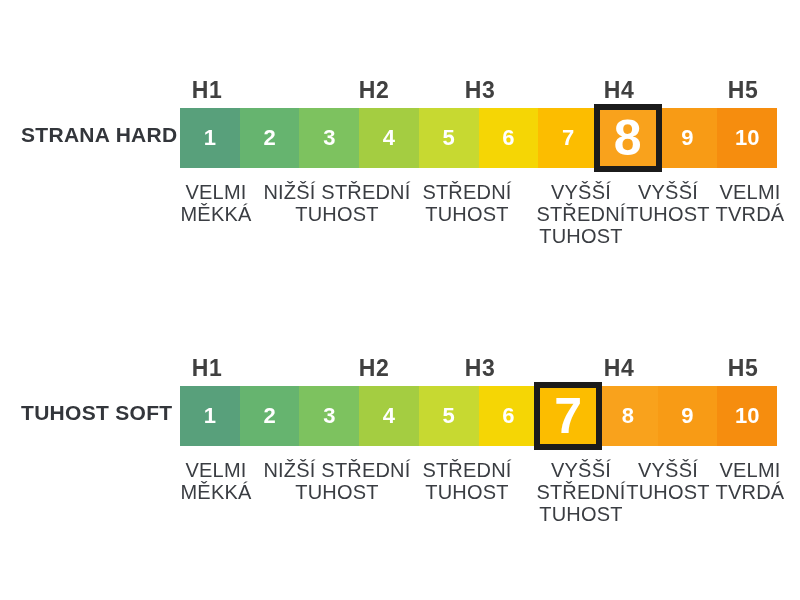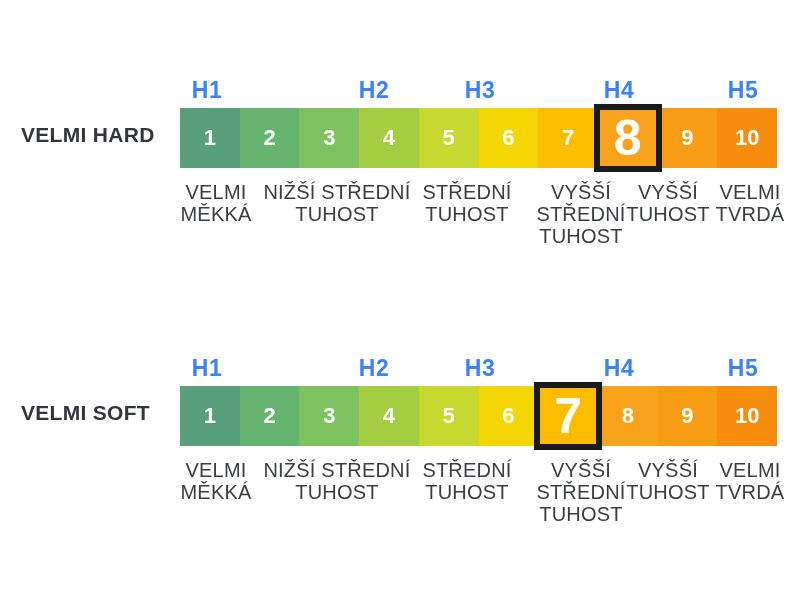--- a/index.html
+++ b/index.html
@@ -6,21 +6,21 @@
   body { width:800px; height:600px; font-family:"Liberation Sans", sans-serif; }
   .stage { position:relative; width:800px; height:600px; background:#ffffff; overflow:hidden; }
 
   .section { position:absolute; left:0; width:800px; height:210px; }
   .section.hard { top:79px; }
   .section.soft { top:357px; }
 
   .h-label {
     position:absolute; top:0; transform:translateX(-50%);
     font-size:23px; line-height:23px; font-weight:bold;
-    color:#3b82f6; letter-spacing:0.5px;
+    color:#404040; letter-spacing:0.5px;
   }
 
   .row-label {
     position:absolute; left:21px; top:45px;
     font-size:21px; line-height:21px; font-weight:bold;
     color:#33363b; letter-spacing:0.3px; white-space:nowrap;
   }
 
   .bar {
     position:absolute; left:180px; top:29px; width:597px; height:60px;
@@ -51,21 +51,21 @@
 
 <div class="stage">
 
   <div class="section hard">
     <span class="h-label" style="left:207px">H1</span>
     <span class="h-label" style="left:374px">H2</span>
     <span class="h-label" style="left:480px">H3</span>
     <span class="h-label" style="left:619px">H4</span>
     <span class="h-label" style="left:743px">H5</span>
 
-    <div class="row-label">VELMI HARD</div>
+    <div class="row-label">STRANA HARD</div>
 
     <div class="bar">
       <div class="cell" style="background-color: rgb(88, 160, 123);">
           <span class="num">1</span>
         </div>
       <div class="cell" style="background-color: rgb(102, 180, 111);">
           <span class="num">2</span>
         </div>
       <div class="cell" style="background-color: rgb(125, 194, 95);">
           <span class="num">3</span>
@@ -109,21 +109,21 @@
 TVRDÁ</div>
   </div>
 
   <div class="section soft">
     <span class="h-label" style="left:207px">H1</span>
     <span class="h-label" style="left:374px">H2</span>
     <span class="h-label" style="left:480px">H3</span>
     <span class="h-label" style="left:619px">H4</span>
     <span class="h-label" style="left:743px">H5</span>
 
-    <div class="row-label">VELMI SOFT</div>
+    <div class="row-label">TUHOST SOFT</div>
 
     <div class="bar">
       <div class="cell" style="background-color: rgb(88, 160, 123);">
           <span class="num">1</span>
         </div>
       <div class="cell" style="background-color: rgb(102, 180, 111);">
           <span class="num">2</span>
         </div>
       <div class="cell" style="background-color: rgb(125, 194, 95);">
           <span class="num">3</span>

